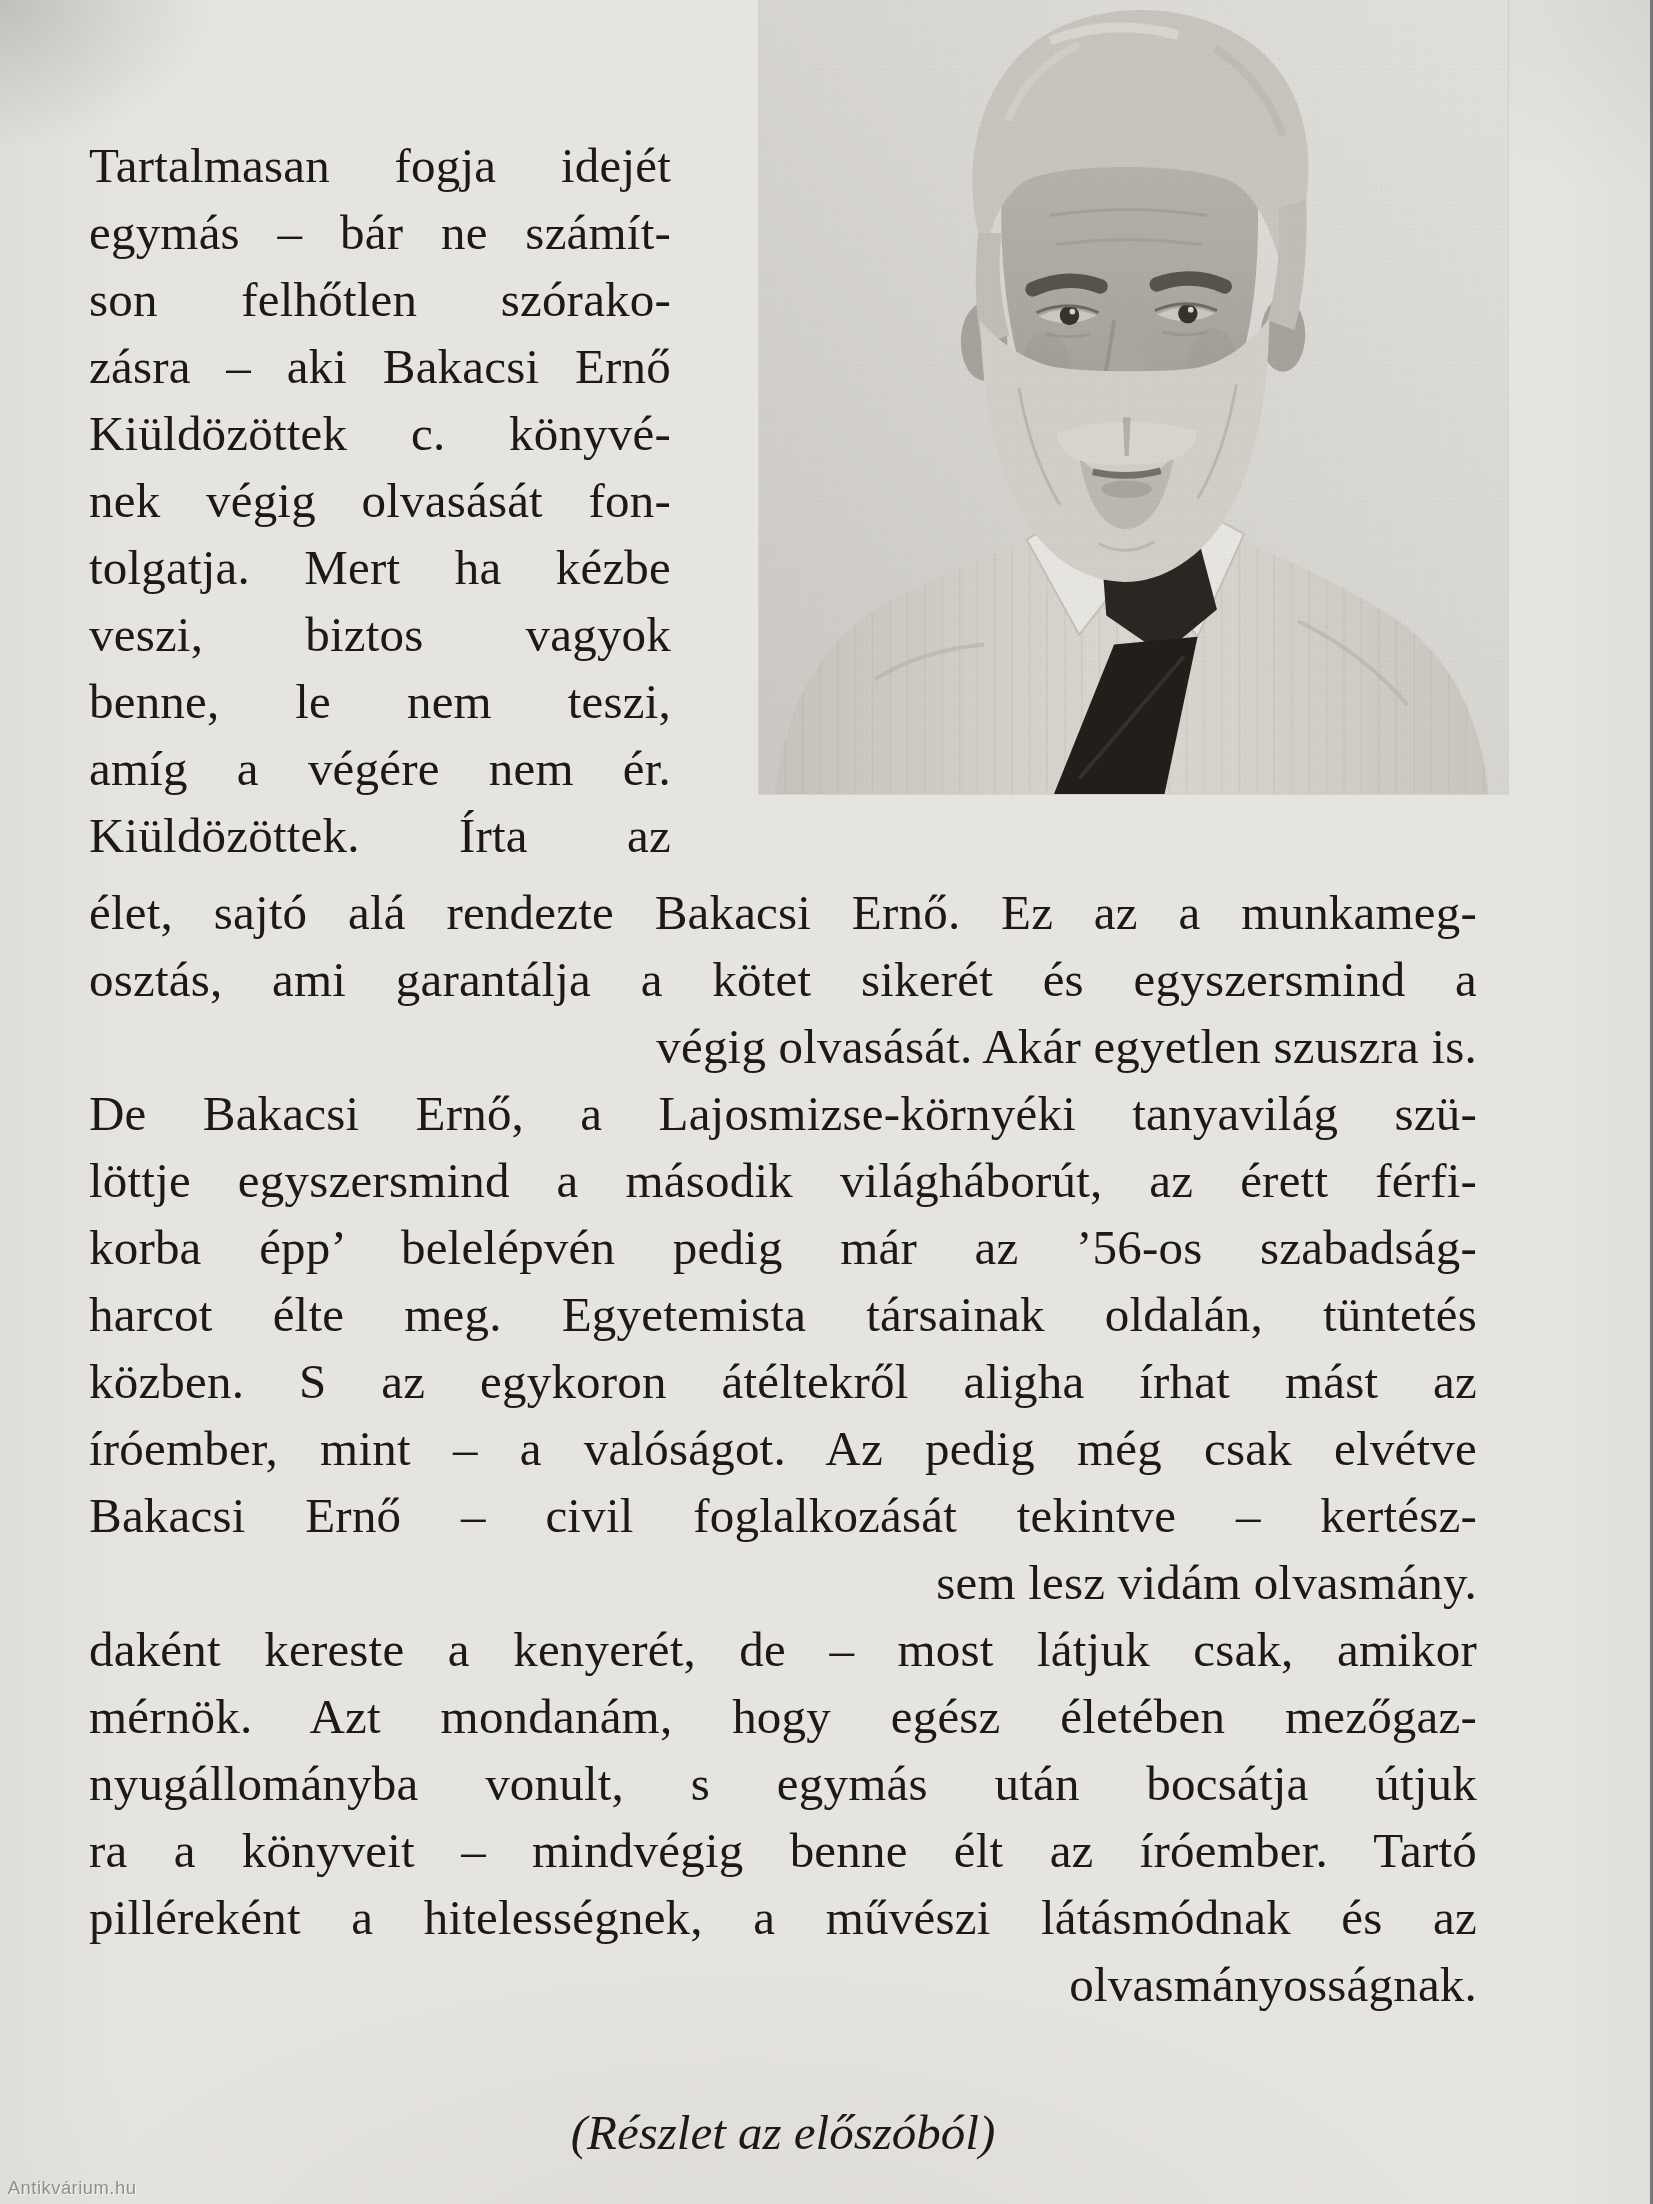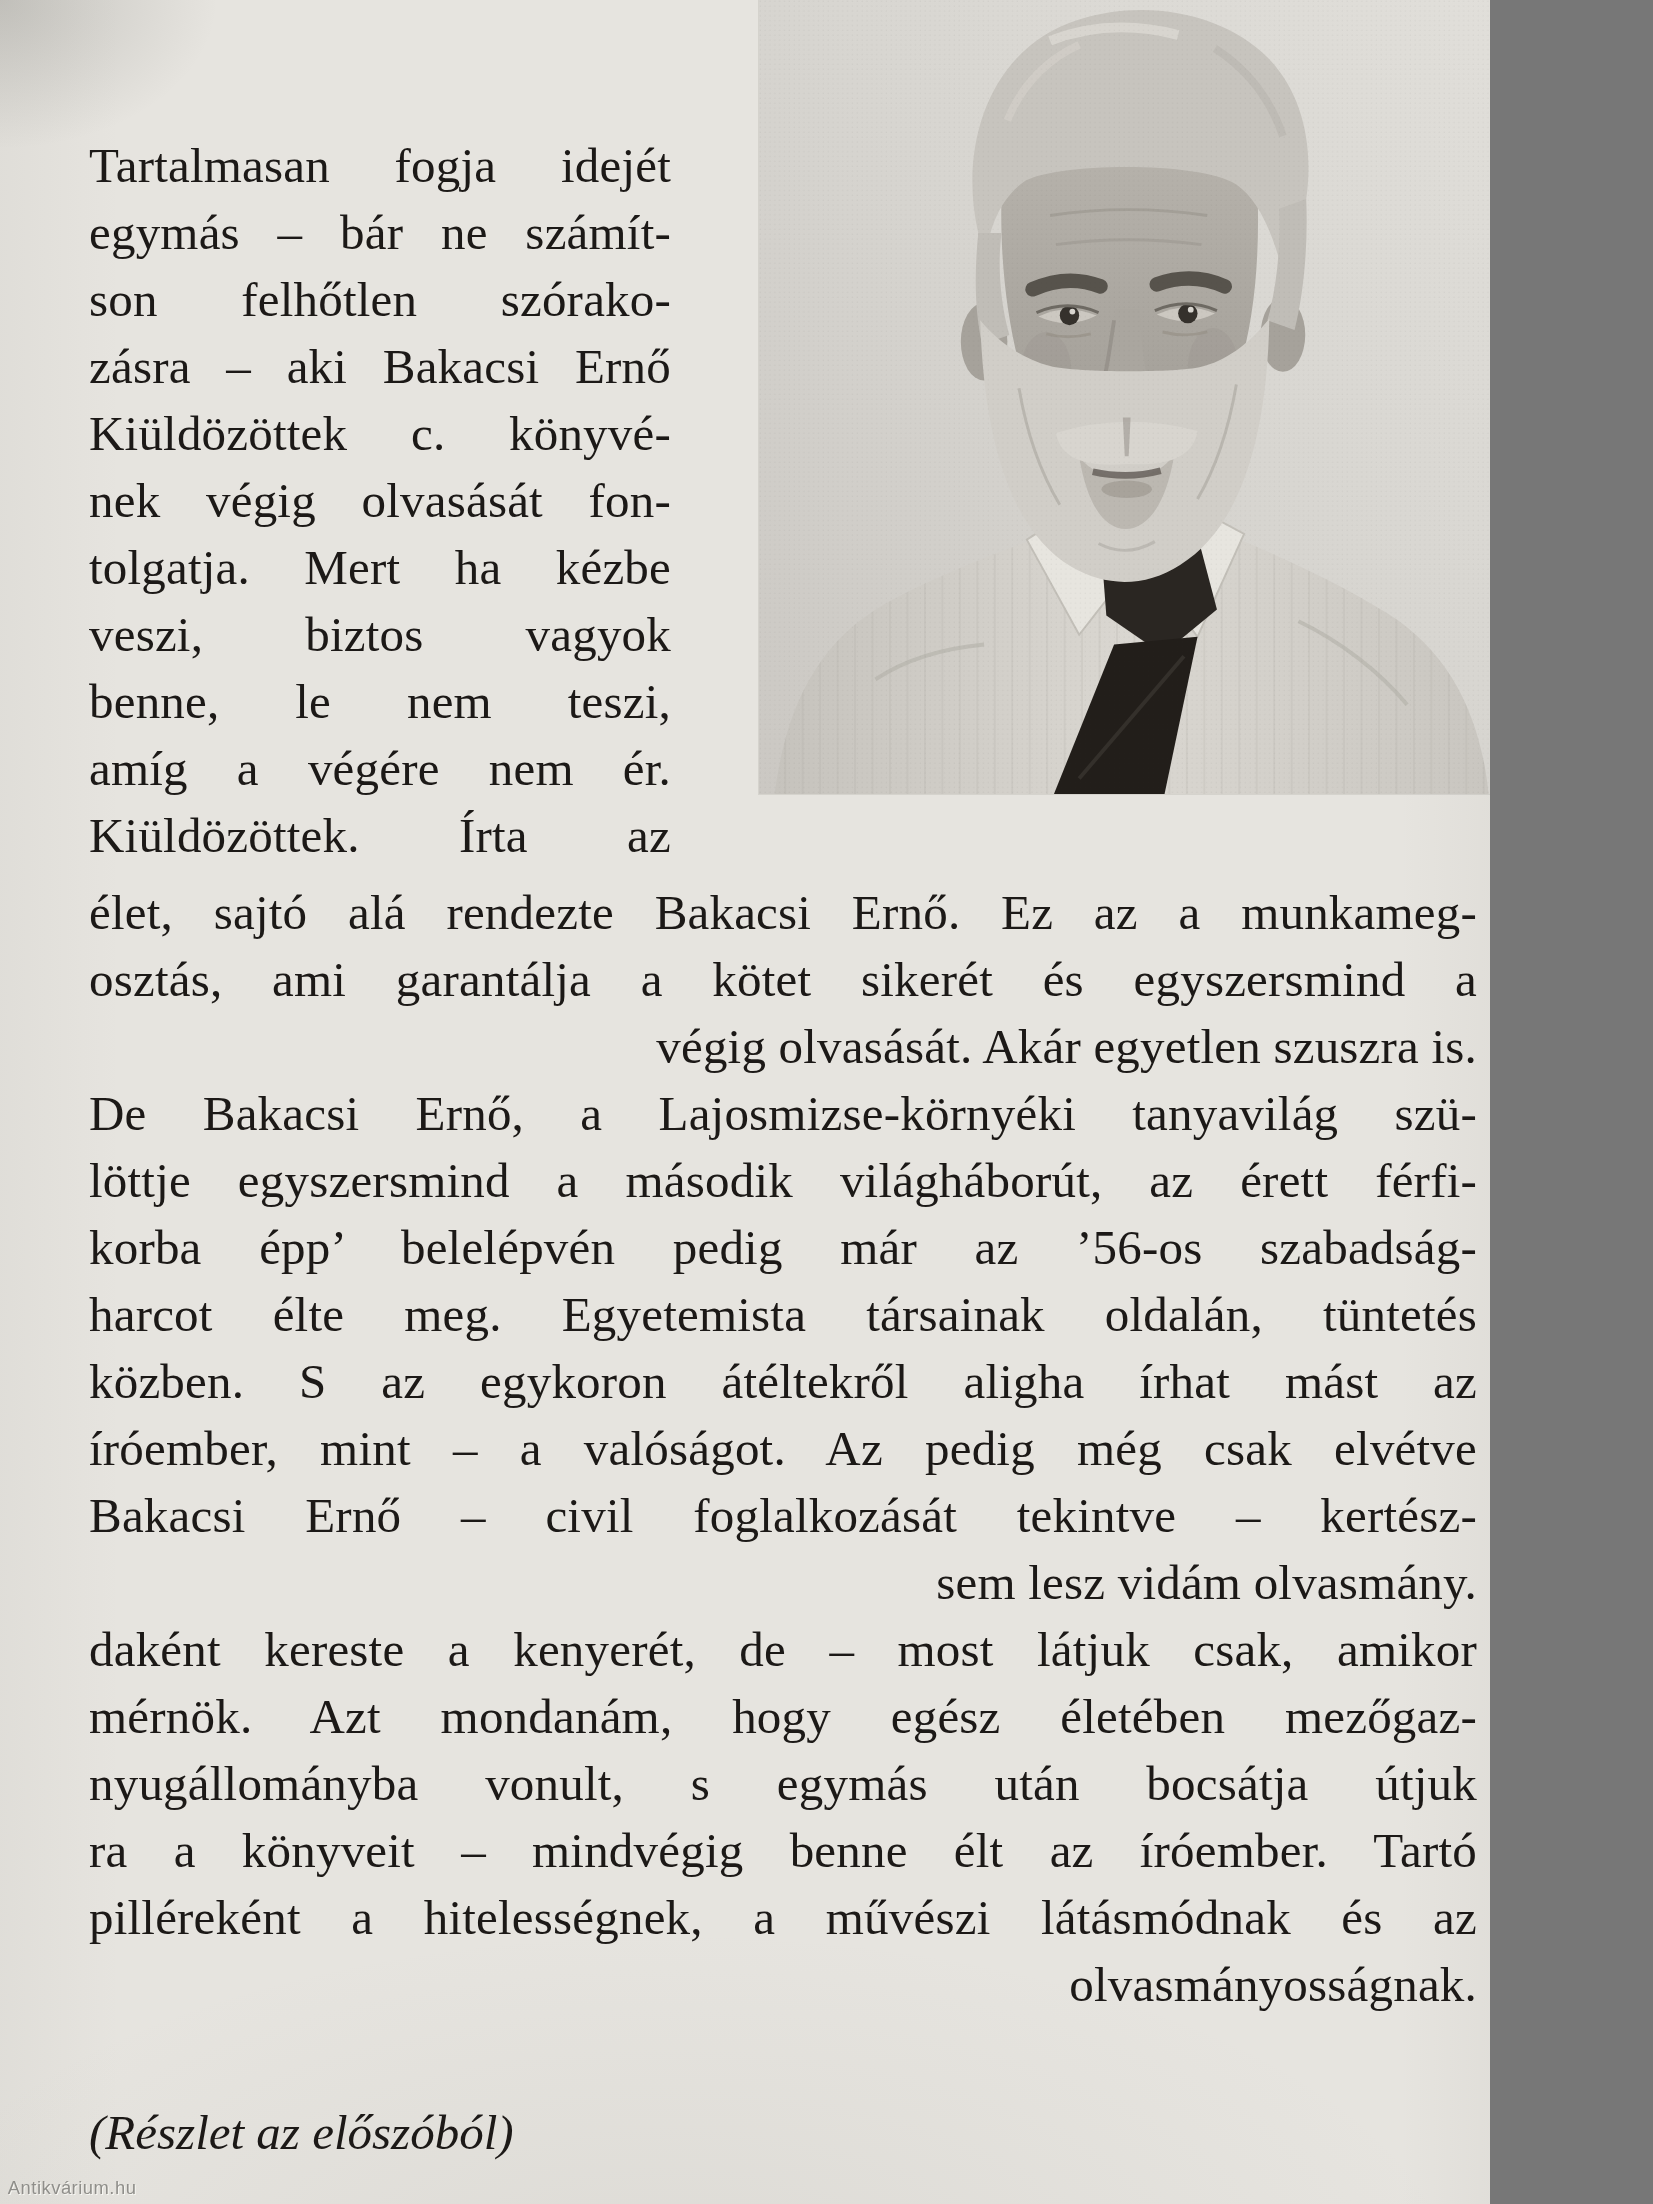--- a/index.html
+++ b/index.html
@@ -1,18 +1,18 @@
 <!DOCTYPE html>
 <html><head>
 <meta charset="utf-8">
 <style>
   html,body{margin:0;padding:0;background:#777;}
   .page{
     position:relative;
-    width:1490px;height:2205px;
+    width:1650px;height:2205px;
     background:#e6e4df;
     overflow:hidden;
     font-family:"Liberation Serif","DejaVu Serif",serif;
     color:#1c1917;
   }
   .page::before{
     content:"";position:absolute;inset:0;pointer-events:none;
     background:
       radial-gradient(311px 213px at 0% 0%, rgba(70,70,64,0.20), transparent 70%),
       radial-gradient(582px 252px at 100% 0%, rgba(130,128,120,0.10), transparent 75%),
@@ -25,21 +25,21 @@
   }
   .body-text{
     position:absolute;left:89px;top:879px;width:1388px;
     font-size:49px;line-height:67px;
   }
   .tline{text-align:right;white-space:normal;letter-spacing:0.2px;}
   .tline.just{text-align:justify;text-align-last:justify;text-justify:inter-word;}
   .caption{
     position:absolute;left:89px;top:2104px;width:1388px;
     font-size:49px;line-height:58px;
-    font-style:italic;text-align:left;
+    font-style:italic;text-align:center;
   }
   .photo{
     position:absolute;left:759px;top:0;width:749px;height:794px;
     box-shadow:0 0 0 1px rgba(90,88,82,0.12);
   }
   .photo svg{display:block;width:100%;height:100%;}
   .watermark{
     position:absolute;left:7.8px;top:2177px;
     font-family:"Liberation Sans","DejaVu Sans",sans-serif;
     font-weight:normal;font-size:18.4px;letter-spacing:0.5px;

